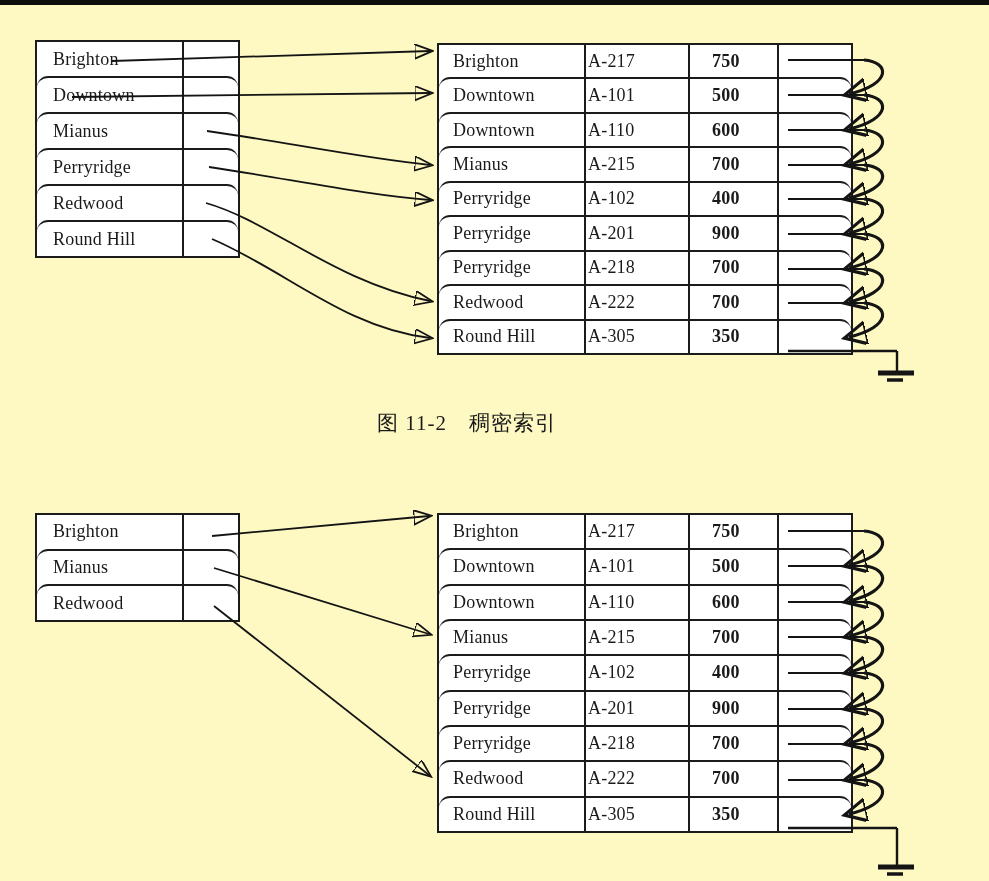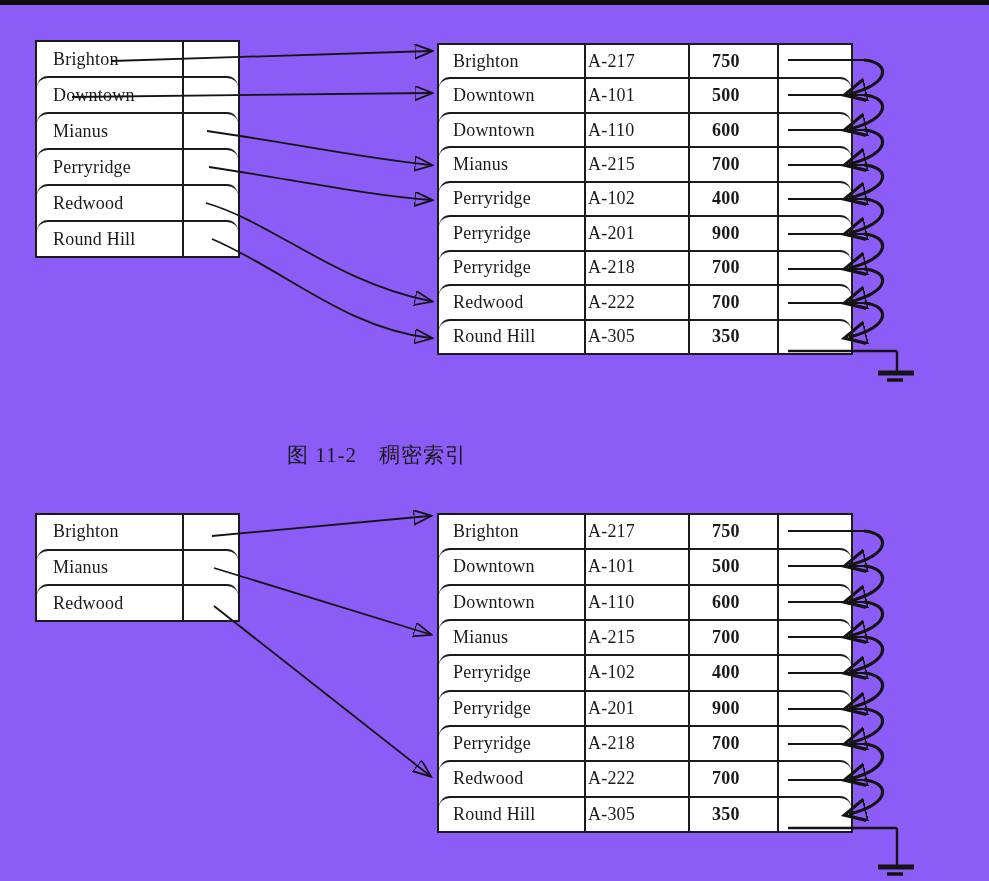--- a/index.html
+++ b/index.html
@@ -1,33 +1,33 @@
 <!DOCTYPE html>
 <html><head>
 <meta charset="utf-8">
 <style>
   html,body{margin:0;padding:0;background:#e8e8e8;}
-  #page{position:relative;width:989px;height:881px;background:#8b5cf6;overflow:hidden;
+  #page{position:relative;width:989px;height:881px;background:#fef9c3;overflow:hidden;
         font-family:"Liberation Serif", serif;color:#1a1a1a;}
   #topbar{position:absolute;left:0;top:0;width:989px;height:5px;background:#0d0d0d;}
   .tbl{position:absolute;border:2px solid #1b1b1b;display:flex;flex-direction:column;
        background:#ffffff;box-sizing:border-box;}
   .trow{flex:1;display:flex;min-height:0;}
   .trow + .trow{border-top:2px solid #1b1b1b;border-radius:11px;}
   .tcell{box-sizing:border-box;display:flex;align-items:center;font-size:18px;
          letter-spacing:.2px;white-space:nowrap;overflow:hidden;}
   .tcell + .tcell{border-left:2px solid #1b1b1b;}
   .c-name{width:145px;padding-left:14px;}
   .c-acct{width:104px;padding-left:2px;}
   .c-bal{width:89px;padding-left:22px;font-weight:bold;}
   .c-ptr{flex:1;}
   .ix-name{width:145px;padding-left:16px;}
   .ix-ptr{flex:1;}
-  #caption{position:absolute;left:287px;top:409px;width:360px;
-           font-size:21px;letter-spacing:1px;margin-top:32px;}
+  #caption{position:absolute;left:287px;top:409px;width:360px;text-align:center;
+           font-size:21px;letter-spacing:1px;}
   #arrows{position:absolute;left:0;top:0;pointer-events:none;}
   #arrows path, #arrows line{fill:none;stroke:#141414;}
   .idxarrow{stroke-width:1.8px;}
   .ptrline{stroke-width:2px;}
   .looparrow{stroke-width:3.2px;}
   .gnd{stroke-width:2.4px;}
   .gndbar1{stroke-width:5px;}
   .gndbar2{stroke-width:3.5px;}
 </style>
 </head>

